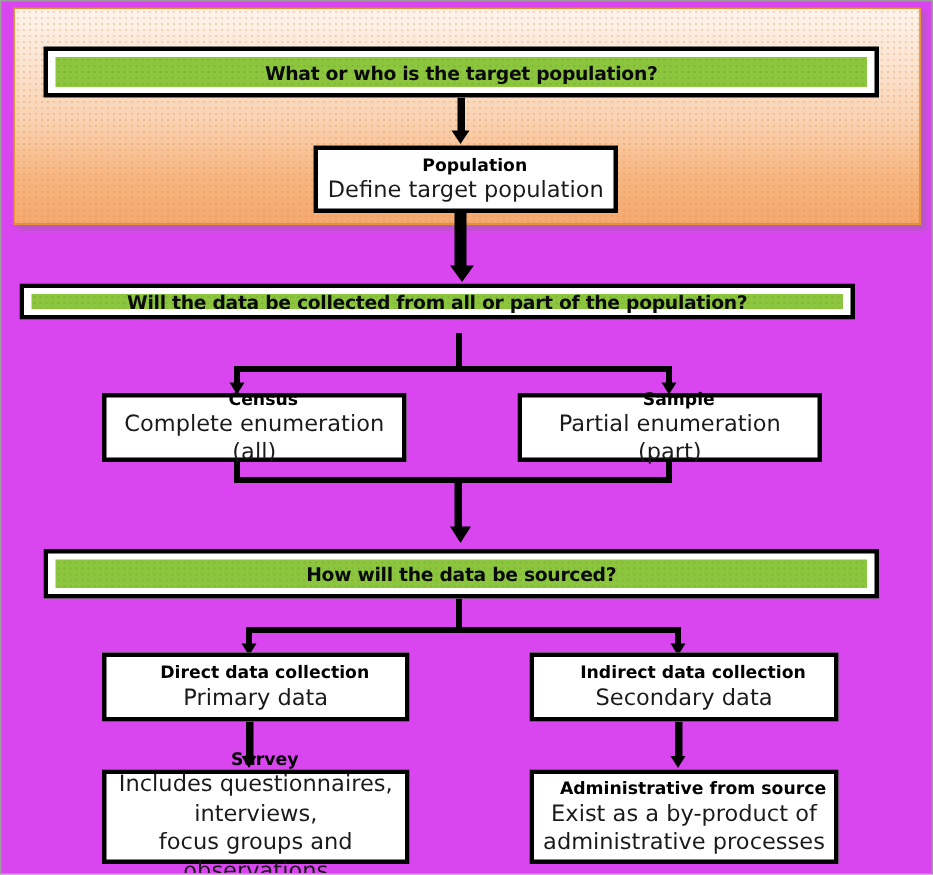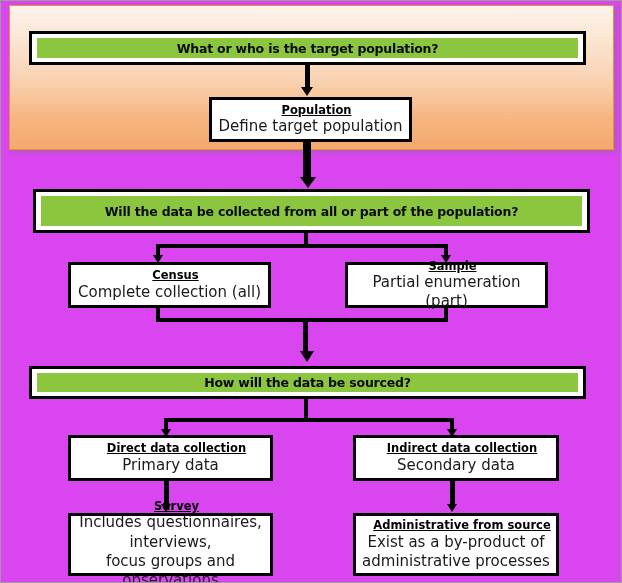--- a/index.html
+++ b/index.html
@@ -87,21 +87,20 @@
     align-items: center;
     justify-content: center;
     text-align: center;
     z-index: 5;
     padding: 2px 4px;
   }
   .node-title {
     font-size: 11.5px;
     font-weight: bold;
     color: #000000;
-    text-decoration: underline;
     line-height: 1.25;
     margin-left: 12px;
   }
   .node-desc {
     font-size: 15px;
     color: #1a1a1a;
     line-height: 1.28;
   }
 
   
@@ -145,36 +144,36 @@
   <div class="arrowhead" style="left:300px; top:86px;"></div>
 
   <div class="node" style="left:208px; top:96px; width:203px; height:45px;">
     <span class="node-title">Population</span>
     <span class="node-desc">Define target population</span>
   </div>
 
   <div class="conn conn-v" style="left:302px; top:141px; width:8px; height:38px;"></div>
   <div class="arrowhead" style="left:299px; top:176px; border-left-width:8px; border-right-width:8px; border-top-width:11px;"></div>
 
-  <div class="banner" style="left:32px; top:188px; width:557px; height:44px;">
+  <div class="banner" style="left:12px; top:188px; width:557px; height:24px;">
     <div class="banner-inner">
       <span class="banner-text">Will the data be collected from all or part of the population?</span>
     </div>
   </div>
 
   <div class="conn conn-v" style="left:303px; top:221px; width:4px; height:26px;"></div>
   <div class="conn conn-h" style="left:155px; top:243px; width:292px; height:4px;"></div>
   <div class="conn conn-v" style="left:155px; top:243px; width:4px; height:13px;"></div>
   <div class="conn conn-v" style="left:443px; top:243px; width:4px; height:13px;"></div>
   <div class="arrowhead small" style="left:152px; top:254px;"></div>
   <div class="arrowhead small" style="left:440px; top:254px;"></div>
 
   <div class="node" style="left:67px; top:261px; width:203px; height:46px;">
     <span class="node-title">Census</span>
-    <span class="node-desc">Complete collection (all)</span>
+    <span class="node-desc">Complete enumeration (all)</span>
   </div>
 
   <div class="node" style="left:344px; top:261px; width:203px; height:46px;">
     <span class="node-title">Sample</span>
     <span class="node-desc">Partial enumeration (part)</span>
   </div>
 
   <div class="conn conn-v" style="left:155px; top:307px; width:4px; height:13px;"></div>
   <div class="conn conn-v" style="left:443px; top:307px; width:4px; height:13px;"></div>
   <div class="conn conn-h" style="left:155px; top:317px; width:292px; height:4px;"></div>

